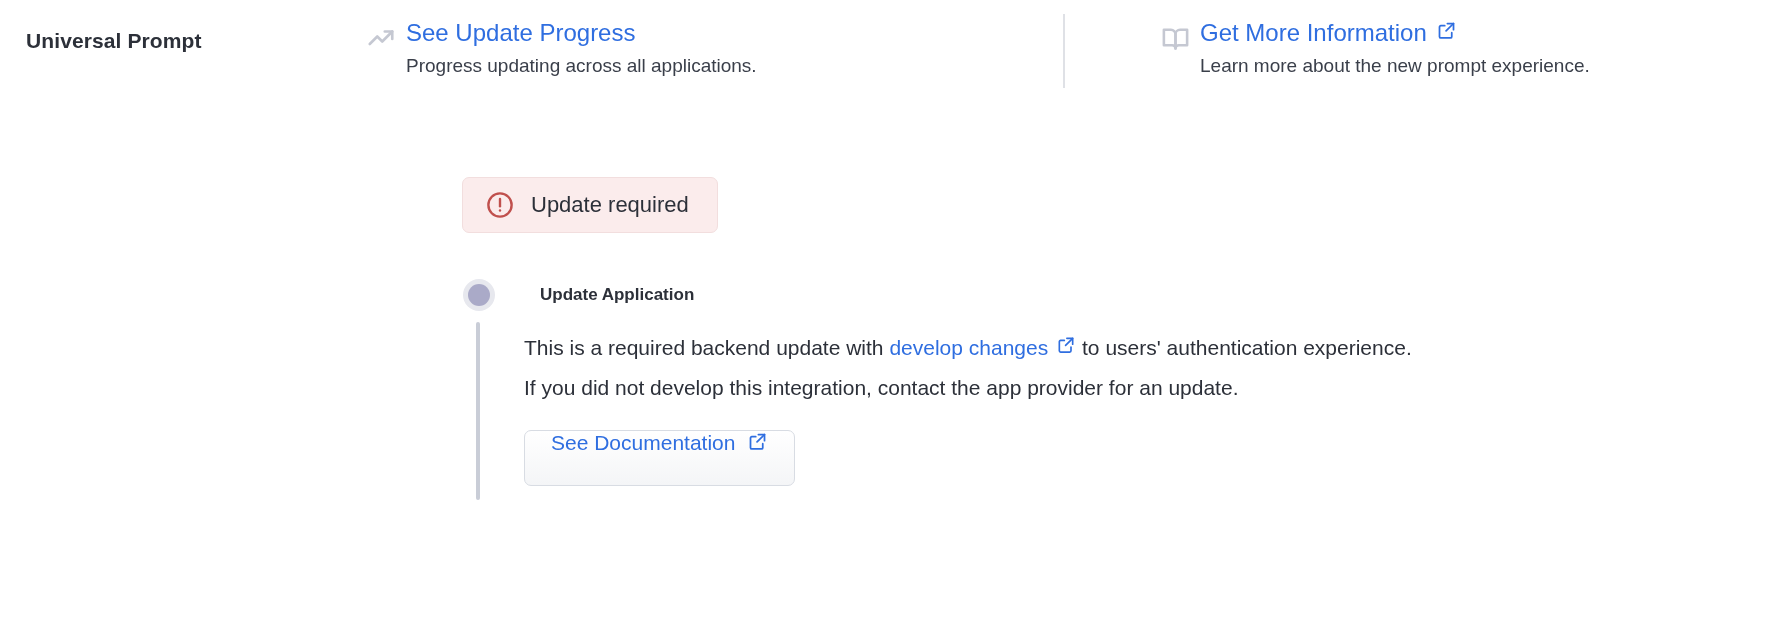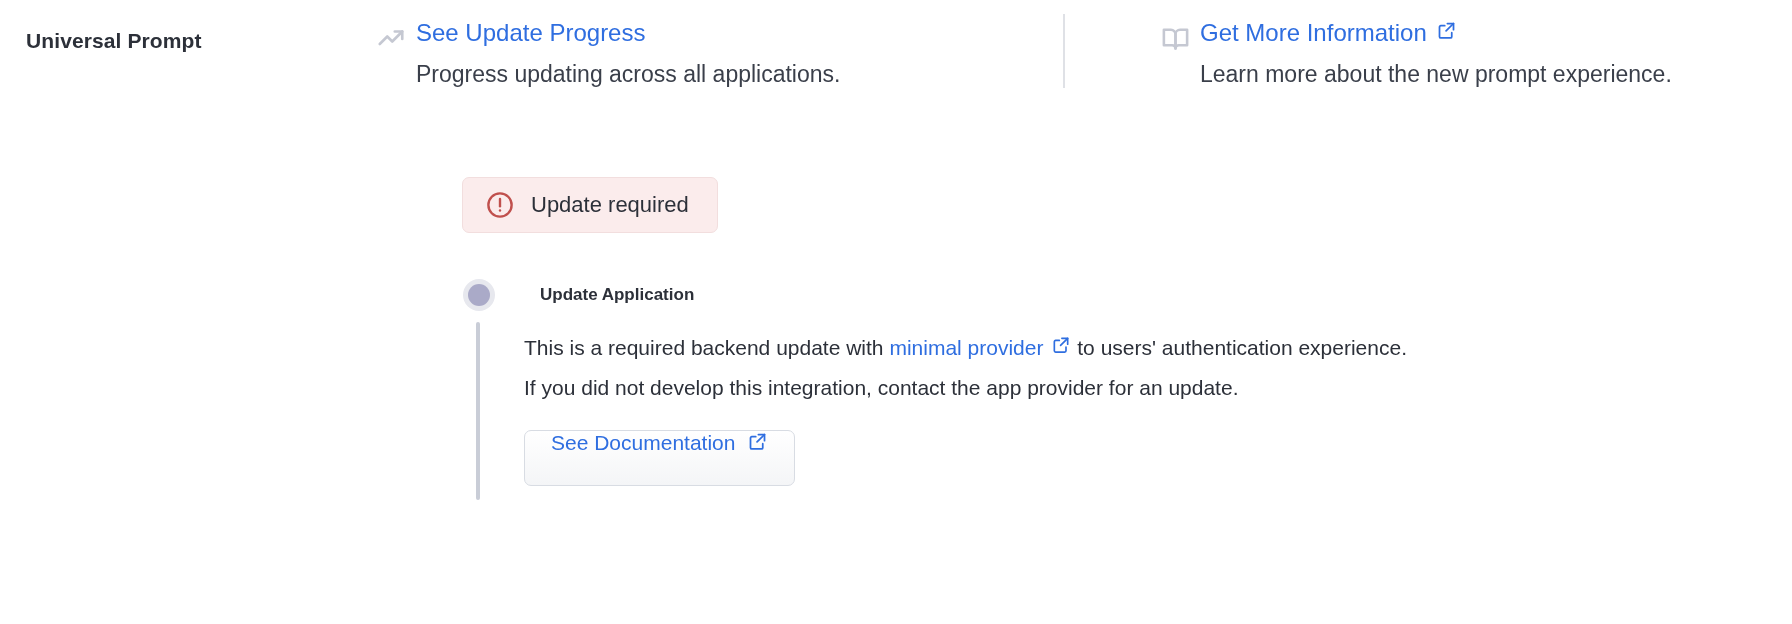--- a/index.html
+++ b/index.html
@@ -41,21 +41,21 @@
     color: #2c3039;
     letter-spacing: 0.1px;
   }
 
   .header-block {
     position: absolute;
     top: 18px;
     display: flex;
     align-items: flex-start;
   }
-  .header-block.progress { left: 376px; }
+  .header-block.progress { left: 366px; }
   .header-block.info     { left: 1160px; }
 
   .header-icon {
     width: 40px;
     flex: 0 0 40px;
     display: flex;
     align-items: flex-start;
     justify-content: flex-start;
     padding-top: 6px;
     color: #c5c8d2;
@@ -69,22 +69,22 @@
     color: #2f6ee0;
     line-height: 30px;
     white-space: nowrap;
     display: inline-flex;
     align-items: center;
     gap: 9px;
     cursor: pointer;
     text-decoration: none;
   }
   .header-sub {
-    margin-top: 14px;
-    font-size: 23px;
+    margin-top: 5px;
+    font-size: 19px;
     color: #3a3f4a;
     line-height: 25px;
     white-space: nowrap;
   }
 
   .divider {
     position: absolute;
     left: 1063px;
     top: 14px;
     width: 2px;
@@ -302,21 +302,21 @@
         </div>
       </div>
       <div class="step-connector"></div>
 
       <div class="step-body">
         <div class="step-title">Update Application</div>
 
         <div class="step-line first">
           <span>This is a required backend update with</span>
           <a class="inline-link">
-            <span>minimal provider</span>
+            <span>develop changes</span>
             <span class="ext-icon">
               <svg width="20" height="20" viewBox="0 0 24 24" fill="none" stroke="currentColor" stroke-width="2" stroke-linecap="round" stroke-linejoin="round">
                 <path d="M13 4h7v7"></path>
                 <path d="M20 4l-8.5 8.5"></path>
                 <path d="M18 14.5V19a1.5 1.5 0 0 1-1.5 1.5h-11A1.5 1.5 0 0 1 4 19V8a1.5 1.5 0 0 1 1.5-1.5H10"></path>
               </svg>
             </span>
           </a>
           <span>to users' authentication experience.</span>
         </div>

